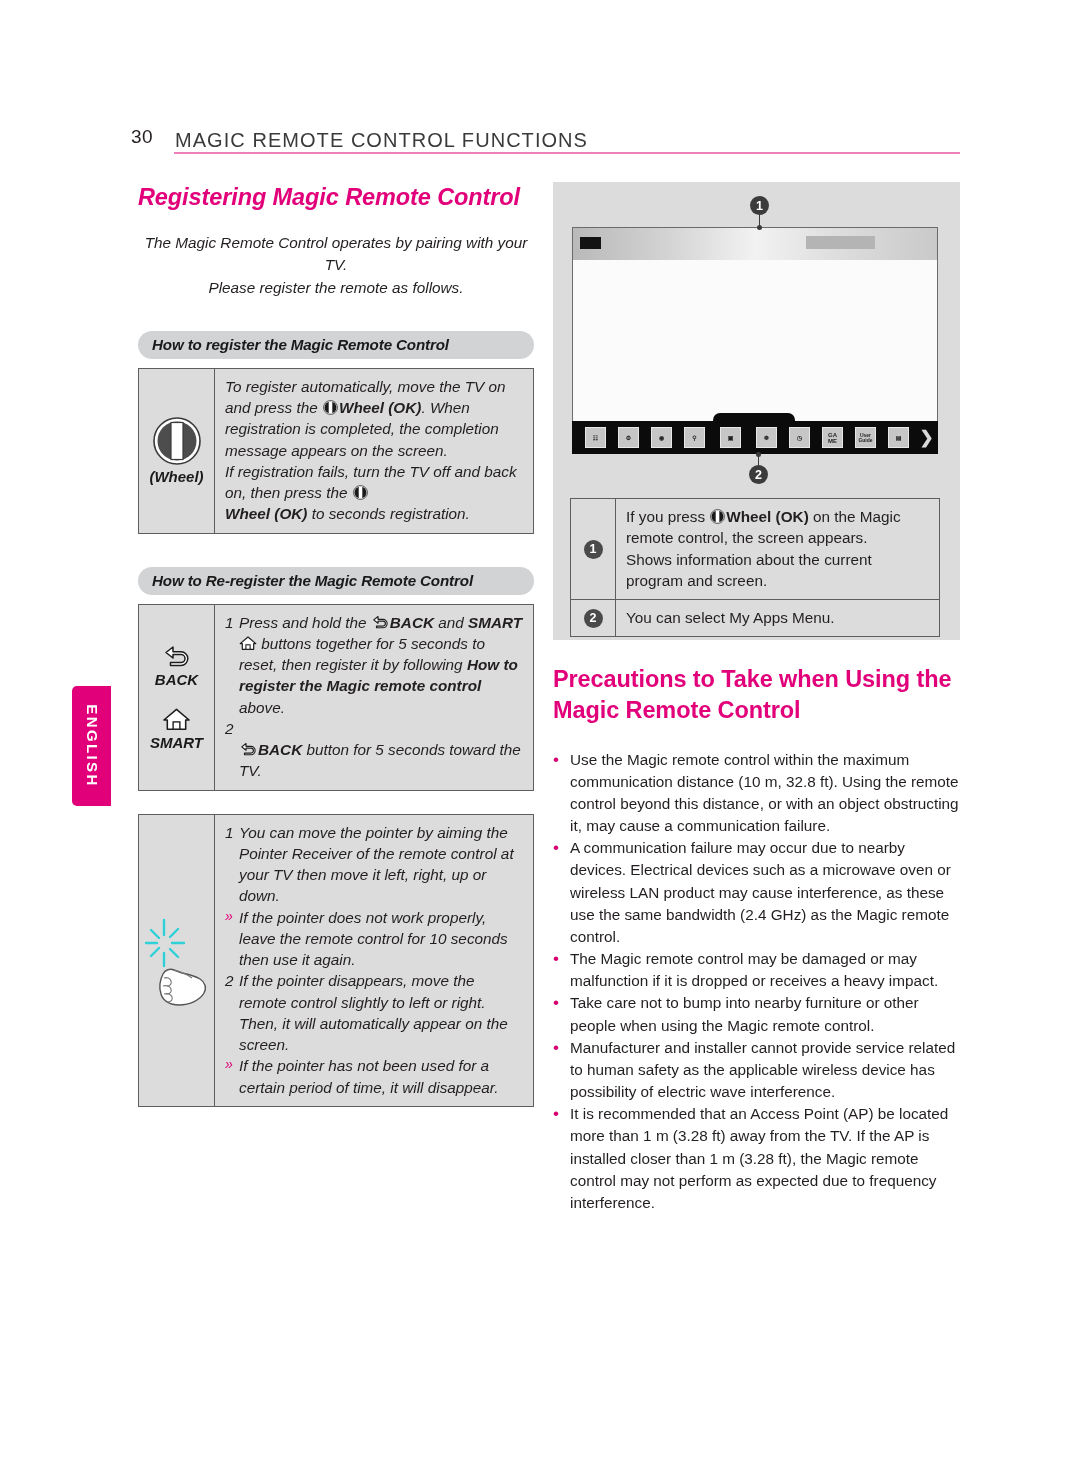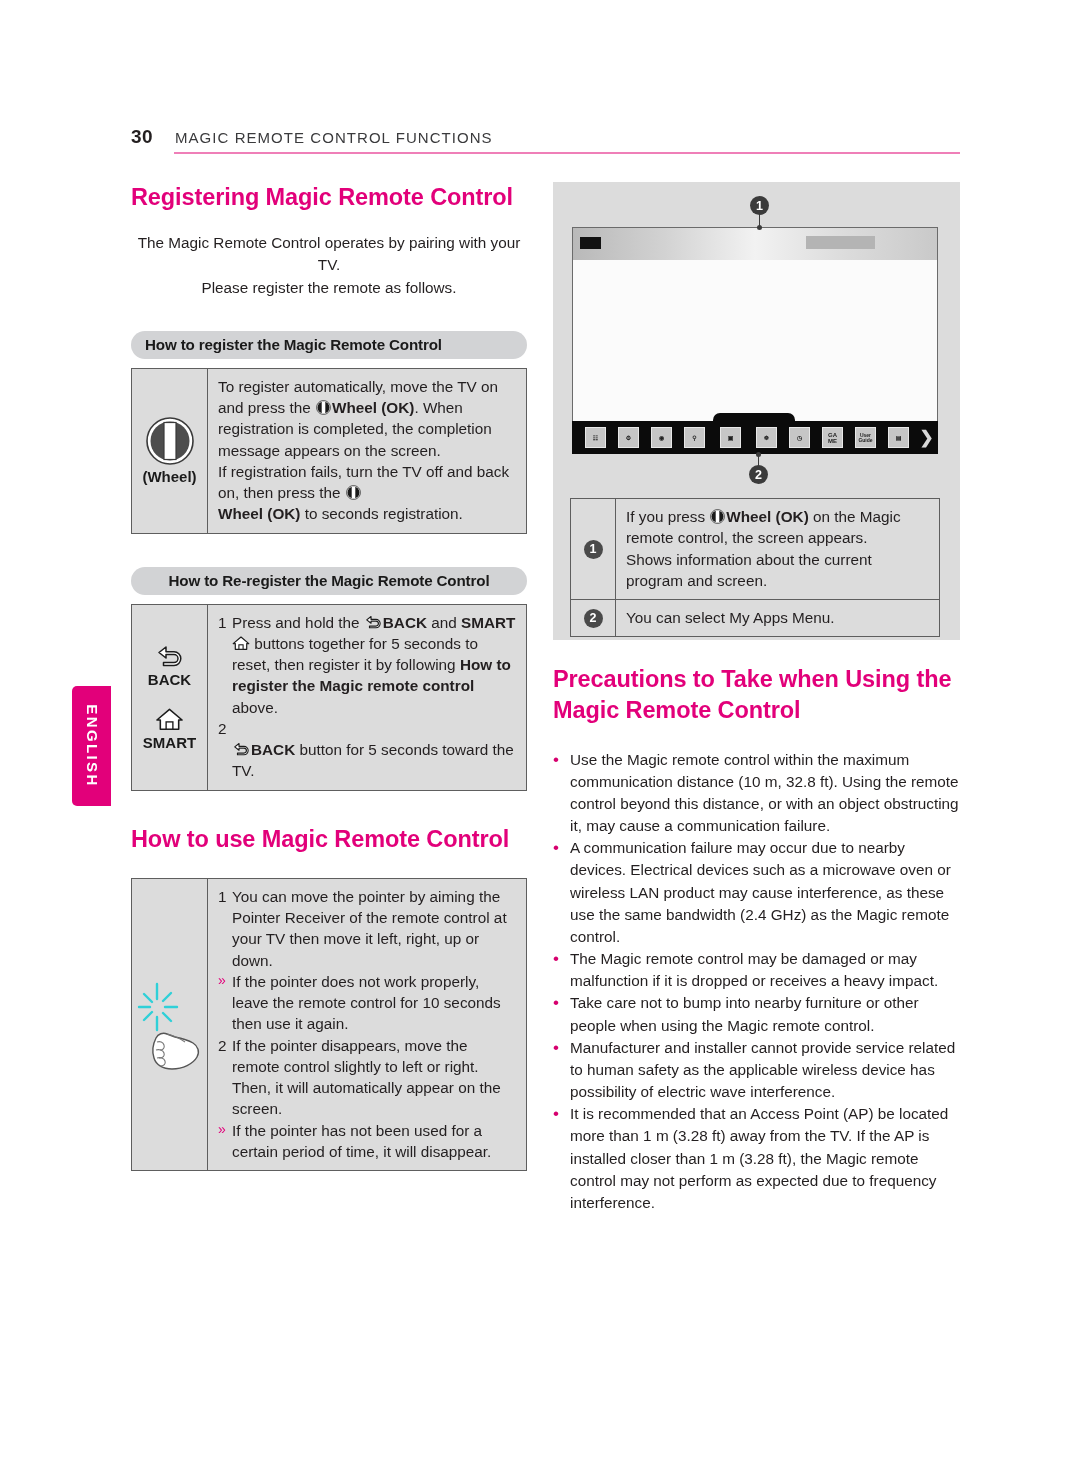--- a/index.html
+++ b/index.html
@@ -22,29 +22,29 @@
     left: 131px;
     top: 126px;
     width: 829px;
     height: 28px;
   }
   #page-number {
     position: absolute;
     left: 0;
     top: 0;
     font-size: 19px;
-    font-weight: bold;
+    font-weight: normal;
     letter-spacing: 0.5px;
     color: #231f20;
   }
   #header-title {
     position: absolute;
     left: 44px;
     top: 3px;
-    font-size: 15px;
+    font-size: 20px;
     letter-spacing: 1.05px;
     color: #3a3a3c;
   }
   #header-rule {
     position: absolute;
     left: 43px;
     top: 26px;
     width: 786px;
     height: 1.6px;
     background: #ef7fb8;
@@ -68,23 +68,24 @@
     white-space: nowrap;
     color: #ffffff;
     font-size: 15px;
     font-weight: bold;
     letter-spacing: 2.4px;
   }
 
   
   #left-col {
     position: absolute;
-    left: 131px;
+    left: 138px;
     top: 182px;
     width: 396px;
+    font-style: italic;
   }
   #right-col {
     position: absolute;
     left: 553px;
     top: 182px;
     width: 407px;
   }
 
   
   .pink-head {
@@ -358,21 +359,21 @@
           <circle cx="25" cy="25" r="20" fill="#1a1a1a"></circle>
           <rect x="19" y="5" width="12" height="40" fill="#ffffff"></rect>
         </svg><b>Wheel (OK)</b><span>. When registration is completed, the completion message appears on the screen.</span><br><span>If registration fails, turn the TV off and back on, then press the </span><svg class="wheel-inline" viewBox="0 0 50 50">
           <circle cx="25" cy="25" r="23" fill="#ffffff" stroke="#1a1a1a" stroke-width="2.5"></circle>
           <circle cx="25" cy="25" r="20" fill="#1a1a1a"></circle>
           <rect x="19" y="5" width="12" height="40" fill="#ffffff"></rect>
         </svg><br><b>Wheel (OK)</b><span> to seconds registration.</span>
     </div>
   </div>
 
-  <div style="margin-top:33px;text-align:center;">
+  <div style="margin-top:33px;">
     <span class="pill">How to Re-register the Magic Remote Control</span>
   </div>
 
   <div class="itable" style="margin-top:9px;">
     <div class="icon-cell">
       <svg class="glyph-back" viewBox="0 0 30 26">
         <path d="M11 4 L4 9.5 L11 15 L11 11.6 L19 11.6 A4 4 0 0 1 19 19.6 L8.5 19.6 L8.5 22.4 L19 22.4 A6.8 6.8 0 0 0 19 8.8 L11 8.8 Z" fill="#ffffff" stroke="#1c1c1c" stroke-width="1.5" stroke-linejoin="round"></path>
       </svg>
       <span class="cell-label">BACK</span>
       <svg class="glyph-home" viewBox="0 0 30 26" style="margin-top:18px;">
@@ -393,21 +394,20 @@
       </div>
       <div class="num-item">
         <div class="n">2</div>
         <div class="t"><br><svg class="glyph-back-inline" viewBox="0 0 30 26">
               <path d="M11 4 L4 9.5 L11 15 L11 11.6 L19 11.6 A4 4 0 0 1 19 19.6 L8.5 19.6 L8.5 22.4 L19 22.4 A6.8 6.8 0 0 0 19 8.8 L11 8.8 Z" fill="#ffffff" stroke="#1c1c1c" stroke-width="1.9" stroke-linejoin="round"></path>
             </svg><b>BACK</b><span> button for 5 seconds toward the TV.</span></div>
       </div>
     </div>
   </div>
 
-  <h1 class="pink-head" style="margin-top:33px;">How to use Magic Remote Control</h1>
 
   <div class="itable" style="margin-top:23px;">
     <div class="icon-cell">
       <svg class="pointer-art" viewBox="0 0 74 104">
         <g stroke="#2fd0d8" stroke-width="2.4" stroke-linecap="round">
           <line x1="24" y1="12" x2="24" y2="27"></line>
           <line x1="24" y1="45" x2="24" y2="58"></line>
           <line x1="6" y1="35" x2="17" y2="35"></line>
           <line x1="32" y1="35" x2="44" y2="35"></line>
           <line x1="11" y1="22" x2="19" y2="30"></line>

